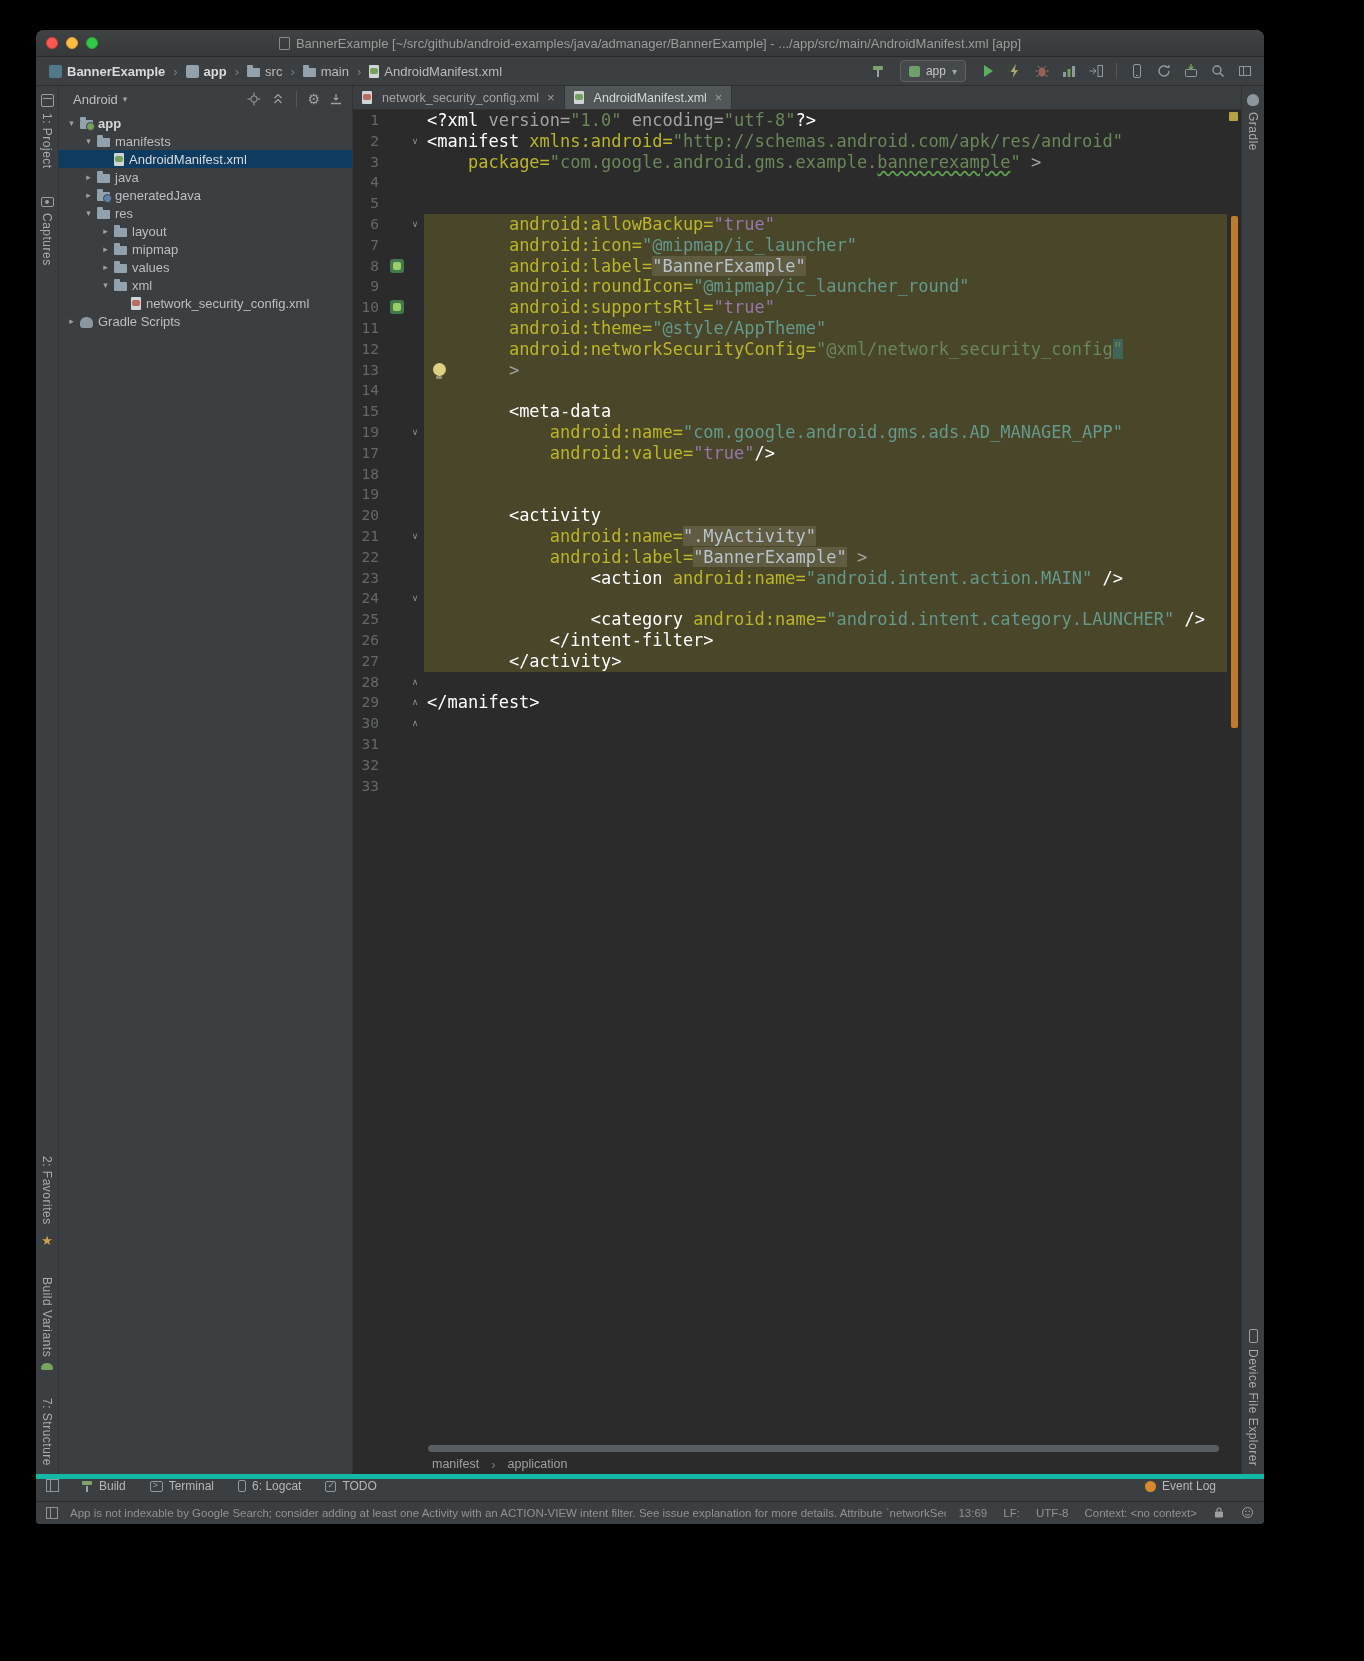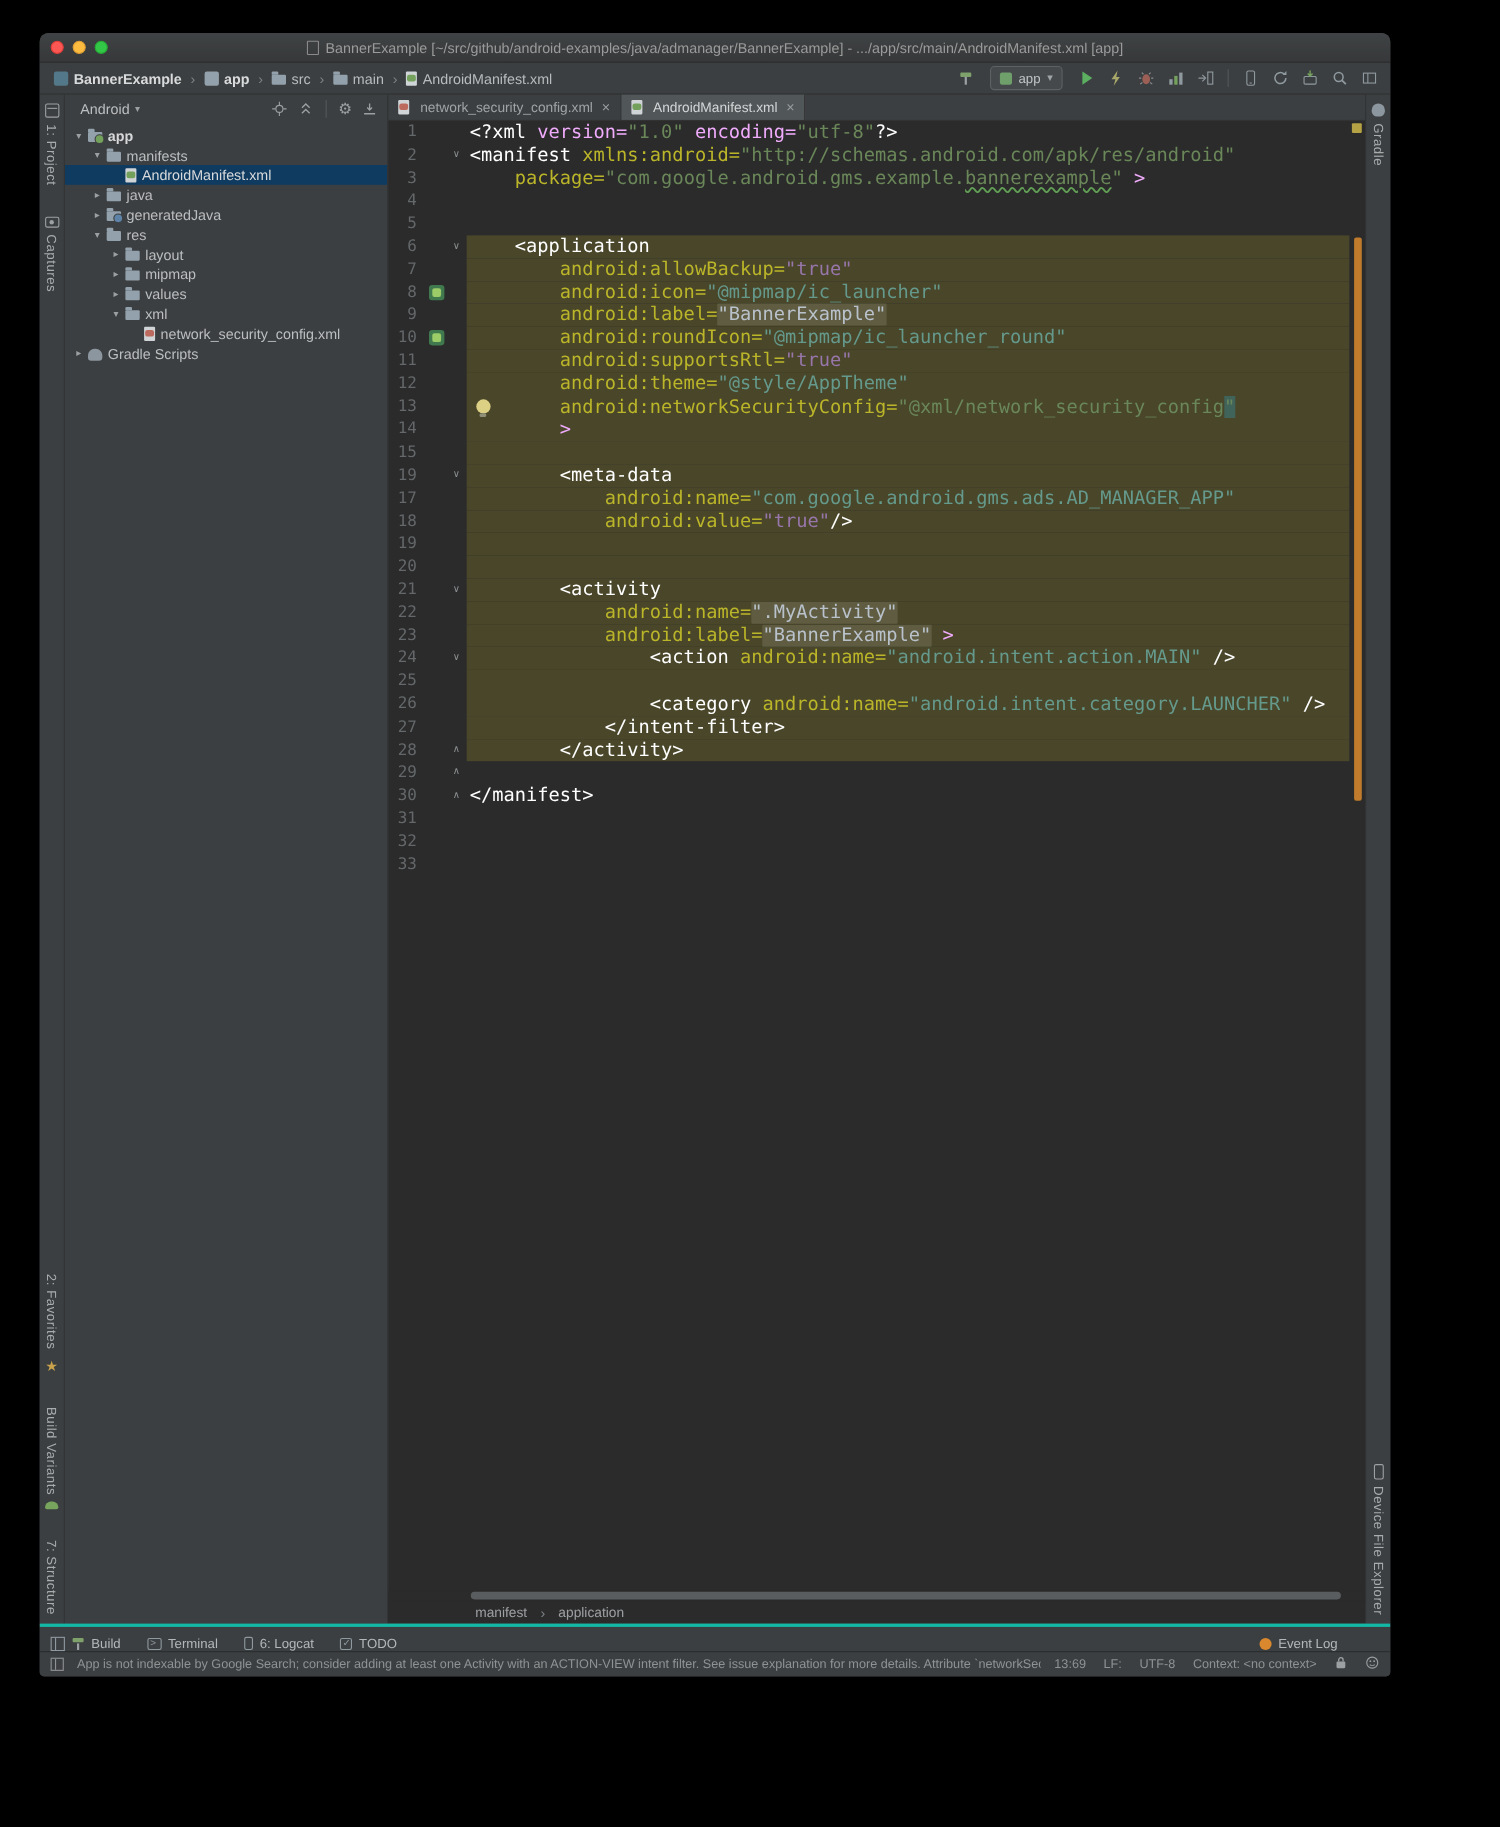--- a/index.html
+++ b/index.html
@@ -102,42 +102,42 @@
   .fold{position:absolute;left:56px;width:12px;text-align:center;font-size:9px;color:#8b8f91;line-height:16px;font-family:"DejaVu Sans",sans-serif}
 
   .codewrap{flex:1;position:relative;overflow:hidden}
   .cl{height:20.8px;line-height:20.8px;white-space:pre;font-family:"DejaVu Sans Mono",monospace;font-size:17px;padding-left:3px}
   .cl.hlb{background:#49462a}
   .tk-tag{color:#ffffff}
   .tk-attr{color:#bbb529}
   .tk-str{color:#6a8759}
   .tk-res{color:#65998b}
   .tk-val{color:#9876aa}
-  .tk-plain{color:#f0abfc}
+  .tk-plain{color:#a3a3a3}
   .tk-typo{color:#6a8759;text-decoration:underline wavy #61a055;text-underline-offset:3px}
   .tk-hard{color:#b9c2cb;background:rgba(210,210,190,.16);border-radius:1px}
   .tk-caret{color:#6a8759;background:#40635a}
   .bulb{position:absolute;left:9px;width:13px;height:13px;border-radius:50%;background:#dcd085}
   .bulb::after{content:"";position:absolute;left:3px;bottom:-3px;width:6px;height:3px;background:#8f8f7a;border-radius:1px}
 
   .estripe{width:14px;flex:none;position:relative;background:#2b2b2b}
   .stripe-top-sq{position:absolute;top:2px;left:2px;width:9px;height:9px;background:#b5a244;border-radius:1px}
   .stripe-orange{position:absolute;left:4px;top:106px;height:512px;width:7px;background:#c07c2c;border-radius:2px}
 
   .hscroll{height:10px;flex:none;position:relative;background:#2b2b2b}
   .hthumb{position:absolute;left:75px;right:22px;top:1px;height:7px;border-radius:4px;background:#5a5d5f}
   .crumbbar{height:20px;flex:none;display:flex;align-items:center;padding-left:79px;font-size:12.5px;color:#9da0a3;gap:7px;background:#2b2b2b}
   .xcrumb{cursor:default}
   .btabs{height:24px;flex:none;background:#2b2b2b;display:flex;align-items:flex-end;gap:1px;padding-left:2px}
   .btab{height:21px;display:flex;align-items:center;padding:0 13px;font-size:12.5px;color:#a8abad;background:#3c3f41;cursor:default}
   .btab.act{background:#4d5153;color:#cfd1d2}
 
   
-  .bottombar{height:22px;flex:none;background:#3c3f41;border-top:3px solid #14b8a6;display:flex;align-items:flex-end;
-             padding:0 10px;gap:6px;font-size:12px;color:#b4b7b9}
+  .bottombar{height:22px;flex:none;background:#3c3f41;border-top:5px solid #14b8a6;display:flex;align-items:flex-start;
+             padding:0 10px;gap:22px;font-size:12px;color:#b4b7b9}
   .bbgroup{display:flex;align-items:center;gap:24px}
   .bbgroup.right{margin-left:auto;padding-right:38px}
   .bbitem{display:flex;align-items:center;gap:6px;cursor:default}
   .bic{display:inline-block;position:relative}
   .bic.switcher-icon{width:13px;height:13px;border:1px solid #8f9aa0;box-sizing:border-box}
   .bic.switcher-icon::after{content:"";position:absolute;left:3px;top:0;bottom:0;width:0;border-left:1px solid #8f9aa0}
   .bic.build-icon{width:12px;height:13px}
   .bic.build-icon::before{content:"";position:absolute;left:1px;top:1px;width:10px;height:4px;border-radius:1px;background:#7fa16c}
   .bic.build-icon::after{content:"";position:absolute;left:5px;top:6px;width:2px;height:6px;background:#9aa0a3}
   .bic.terminal-icon{width:13px;height:11px;border:1px solid #8f9aa0;border-radius:2px;box-sizing:border-box}
@@ -453,21 +453,20 @@
             <span class="fold" style="top: 584.4px;">∧</span>
             <span class="fold" style="top: 605.2px;">∧</span>
           </div>
         <div class="codewrap">
           <div>
               <div class="cl"><span class="tk-tag">&lt;?xml </span><span class="tk-plain">version=</span><span class="tk-str">"1.0"</span><span class="tk-plain"> encoding=</span><span class="tk-str">"utf-8"</span><span class="tk-tag">?&gt;</span></div>
               <div class="cl"><span class="tk-tag">&lt;manifest </span><span class="tk-attr">xmlns:android=</span><span class="tk-str">"http://schemas.android.com/apk/res/android"</span></div>
               <div class="cl"><span class="tk-plain">    </span><span class="tk-attr">package=</span><span class="tk-str">"com.google.android.gms.example.</span><span class="tk-typo">bannerexample</span><span class="tk-str">"</span><span class="tk-plain"> &gt;</span></div>
               <div class="cl"></div>
               <div class="cl"></div>
-              <div class="cl hlb"><span class="tk-plain">    </span><span class="tk-tag">&lt;application</span></div>
               <div class="cl hlb"><span class="tk-plain">        </span><span class="tk-attr">android:allowBackup=</span><span class="tk-val">"true"</span></div>
               <div class="cl hlb"><span class="tk-plain">        </span><span class="tk-attr">android:icon=</span><span class="tk-res">"@mipmap/ic_launcher"</span></div>
               <div class="cl hlb"><span class="tk-plain">        </span><span class="tk-attr">android:label=</span><span class="tk-hard">"BannerExample"</span></div>
               <div class="cl hlb"><span class="tk-plain">        </span><span class="tk-attr">android:roundIcon=</span><span class="tk-res">"@mipmap/ic_launcher_round"</span></div>
               <div class="cl hlb"><span class="tk-plain">        </span><span class="tk-attr">android:supportsRtl=</span><span class="tk-val">"true"</span></div>
               <div class="cl hlb"><span class="tk-plain">        </span><span class="tk-attr">android:theme=</span><span class="tk-res">"@style/AppTheme"</span></div>
               <div class="cl hlb"><span class="tk-plain">        </span><span class="tk-attr">android:networkSecurityConfig=</span><span class="tk-str">"@xml/network_security_config</span><span class="tk-caret">"</span></div>
               <div class="cl hlb"><span class="tk-plain">        &gt;</span></div>
               <div class="cl hlb"></div>
               <div class="cl hlb"><span class="tk-plain">        </span><span class="tk-tag">&lt;meta-data</span></div>

